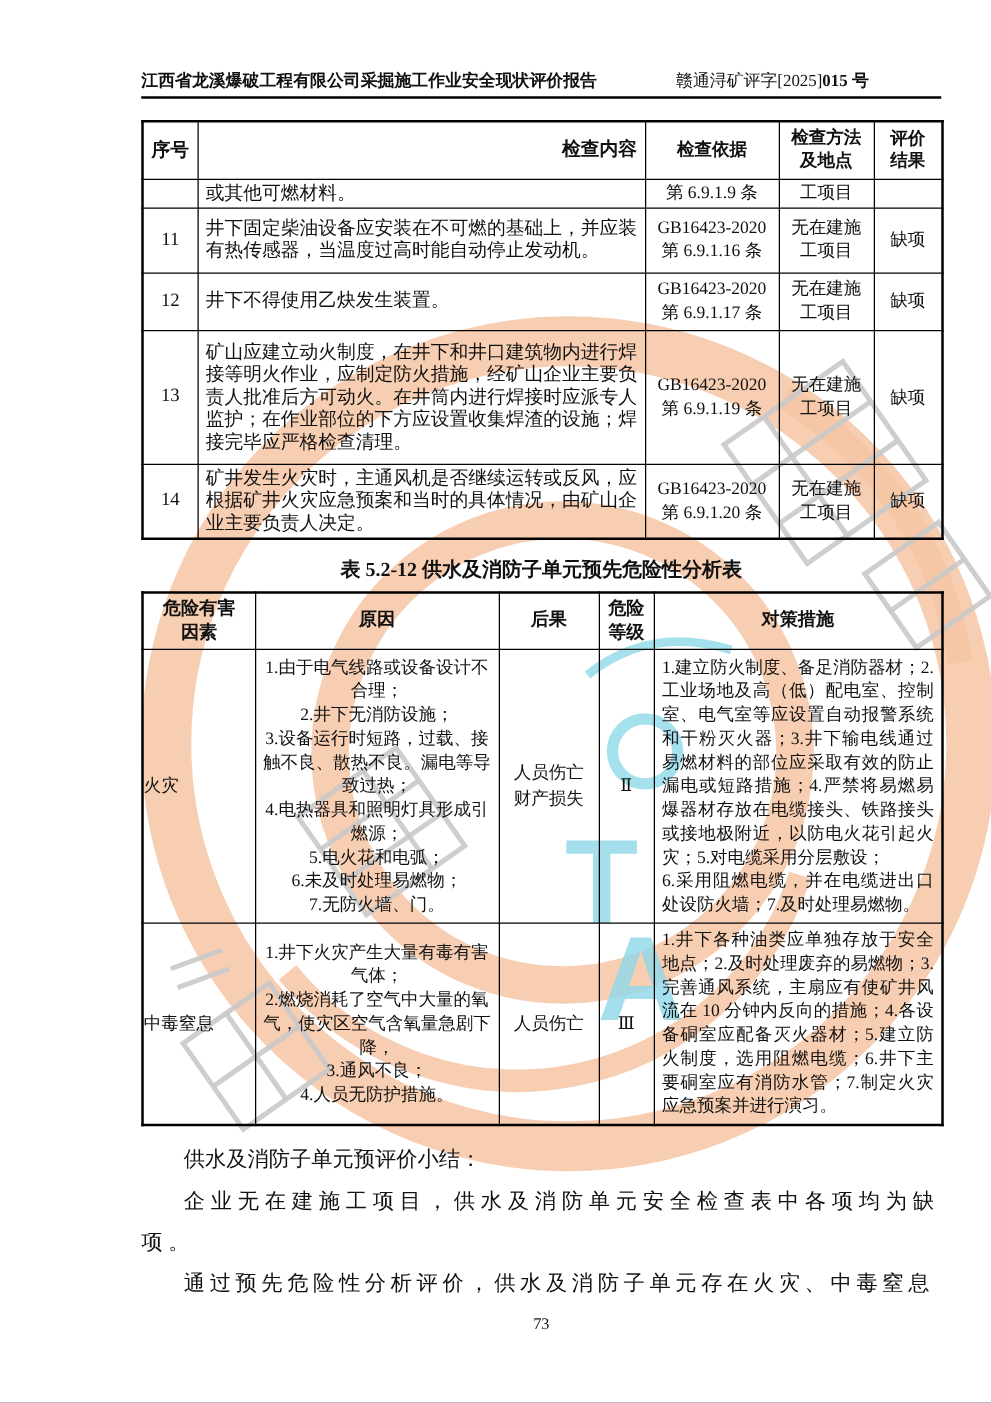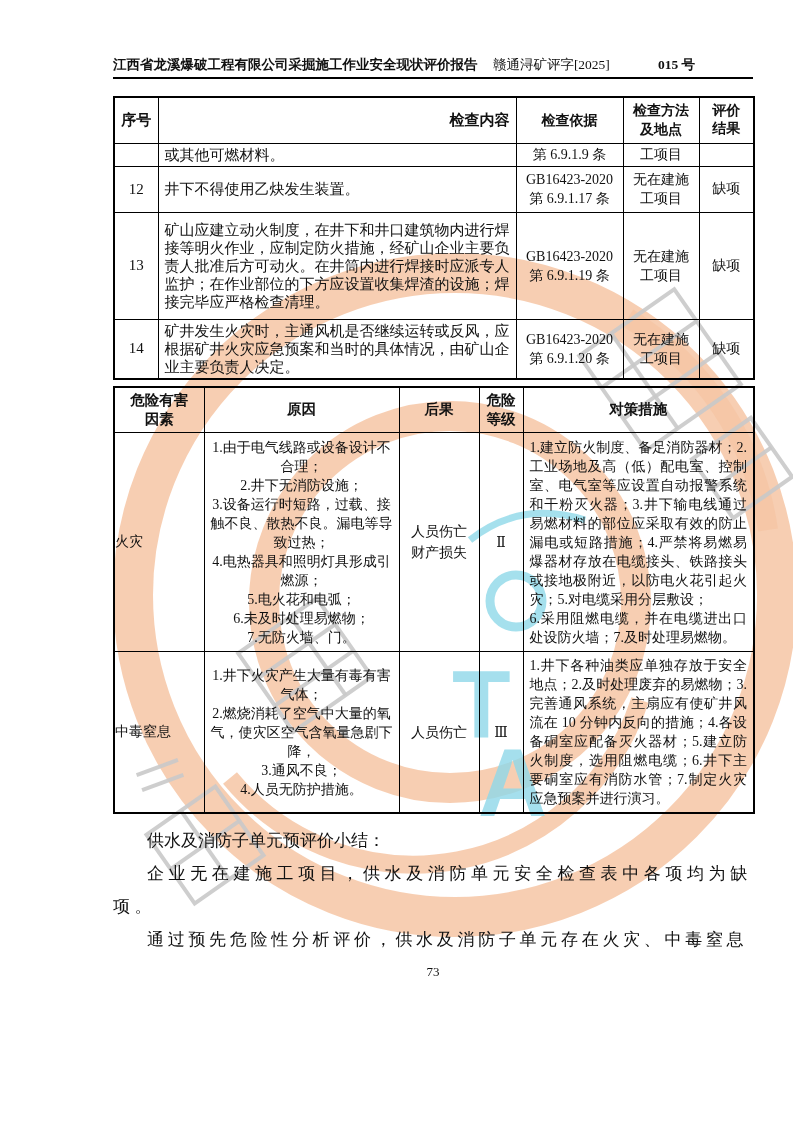--- a/index.html
+++ b/index.html
@@ -22,21 +22,21 @@
   .wm-gray { stroke:var(--wm-gray,#c9c9c9); fill:none; opacity:.9; }
   
   .content { position:relative; z-index:1; padding:56px 0 0 113px; width:695px; }
   .inner { width:640px; }
   .doc-header {
     display:flex; justify-content:space-between; align-items:flex-end;
     width:640px; border-bottom:2px solid #000; padding-bottom:3px;
     font-size:13.5px; font-weight:bold;
   }
   .doc-header .hdr-right { padding-right:58px; font-weight:normal; }
-  .doc-header .hdr-right b { font-weight:bold;margin-left:48px; }
+  .doc-header .hdr-right b { font-weight:bold; }
   table { border-collapse:collapse; table-layout:fixed; width:640px; }
   td,th { border:1px solid #000; vertical-align:middle; overflow:hidden; }
   table { border:2px solid #000; }
   
   .t1 { margin-top:17px; font-size:15px; }
   .t1 th { font-size:15px; font-weight:bold; text-align:center; height:46px; }
   .t1 .c-no     { width:44px;  text-align:center;margin-top:16px; }
   .t1 .c-cont   { width:358px; text-align:left; padding:2px 6px; line-height:18px; }
   .t1 .c-basis  { width:107px; text-align:center; font-size:14px; line-height:19px; }
   .t1 .c-method { width:76px;  text-align:center; font-size:14px; line-height:19px; }
@@ -128,20 +128,29 @@
           <th class="c-result pre">评价
 结果</th>
         </tr>
         <tr class="h22">
           <td class="c-no"></td>
           <td class="c-cont">或其他可燃材料。</td>
           <td class="c-basis pre">第 6.9.1.9 条</td>
           <td class="c-method pre">工项目</td>
           <td class="c-result"></td>
         </tr>
+        <tr class="h52">
+          <td class="c-no">11</td>
+          <td class="c-cont">井下固定柴油设备应安装在不可燃的基础上，并应装有热传感器，当温度过高时能自动停止发动机。</td>
+          <td class="c-basis pre">GB16423-2020
+第 6.9.1.16 条</td>
+          <td class="c-method pre">无在建施
+工项目</td>
+          <td class="c-result">缺项</td>
+        </tr>
         <tr class="h46">
           <td class="c-no">12</td>
           <td class="c-cont">井下不得使用乙炔发生装置。</td>
           <td class="c-basis pre">GB16423-2020
 第 6.9.1.17 条</td>
           <td class="c-method pre">无在建施
 工项目</td>
           <td class="c-result">缺项</td>
         </tr>
         <tr class="h107">
@@ -158,20 +167,21 @@
           <td class="c-cont">矿井发生火灾时，主通风机是否继续运转或反风，应根据矿井火灾应急预案和当时的具体情况，由矿山企业主要负责人决定。</td>
           <td class="c-basis pre">GB16423-2020
 第 6.9.1.20 条</td>
           <td class="c-method pre">无在建施
 工项目</td>
           <td class="c-result">缺项</td>
         </tr>
       </tbody>
         </table>
 
+      <div class="tbl2-title">表 5.2-12 供水及消防子单元预先危险性分析表</div>
 
       <table class="t2">
         <tbody>
             <tr>
           <th class="c-factor pre">危险有害
 因素</th>
           <th class="c-cause" style="text-align:center">原因</th>
           <th class="c-conseq">后果</th>
           <th class="c-level pre">危险
 等级</th>

